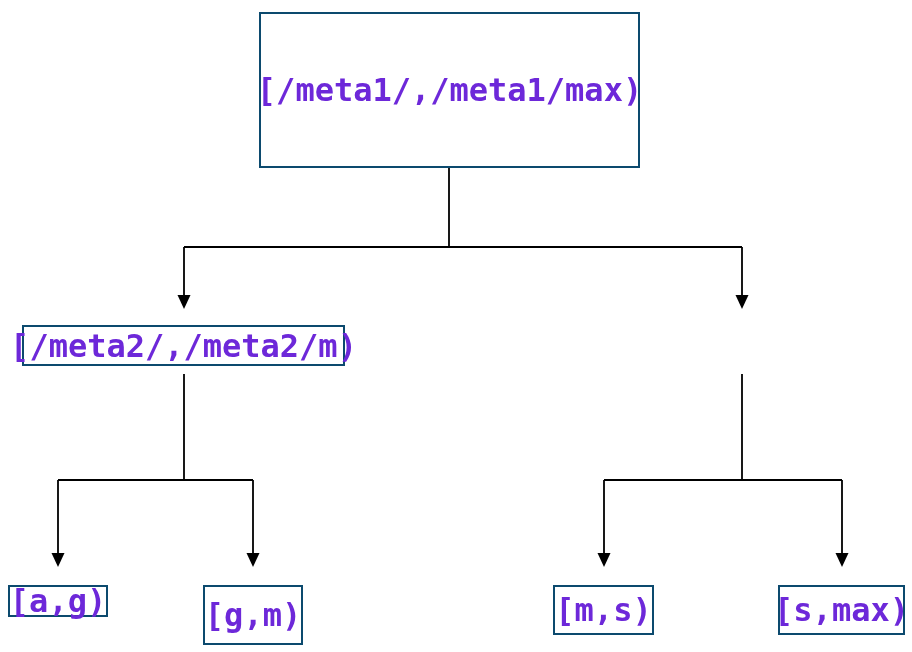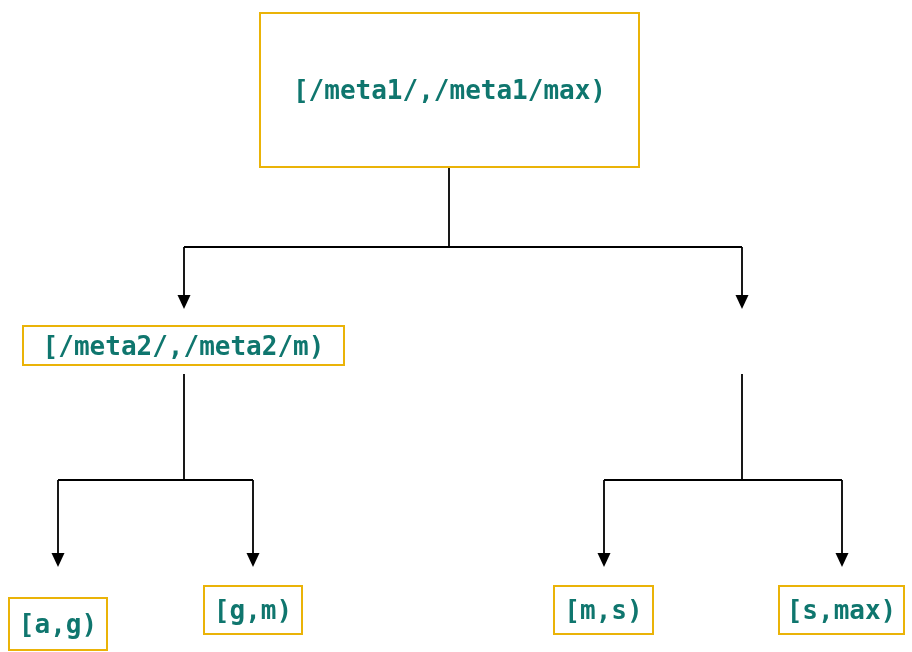--- a/index.html
+++ b/index.html
@@ -20,35 +20,35 @@
     left: 0;
     top: 0;
     width: 912px;
     height: 652px;
     pointer-events: none;
   }
   .node {
     position: absolute;
     box-sizing: border-box;
     background: #ffffff;
-    border: 2px solid #eab308;
+    border: 2px solid #0c4a6e;
     display: flex;
     align-items: center;
     justify-content: center;
-    color: #0f766e;
-    font-size: 26px;
+    color: #6d28d9;
+    font-size: 32px;
     font-weight: bold;
     white-space: nowrap;
     z-index: 2;
   }
   .node-root   { left: 259px; top: 12px;  width: 381px; height: 156px; }
   .node-mid-l  { left: 22px;  top: 325px; width: 323px; height: 41px; }
   .node-mid-r  { left: 580px; top: 325px; width: 325px; height: 49px; }
-  .node-leaf-0 { left: 8px;   top: 585px; width: 100px; height: 54px; margin-top: 12px; }
-  .node-leaf-1 { left: 203px; top: 585px; width: 100px; height: 50px; }
+  .node-leaf-0 { left: 8px;   top: 585px; width: 100px; height: 32px; }
+  .node-leaf-1 { left: 203px; top: 585px; width: 100px; height: 60px; }
   .node-leaf-2 { left: 553px; top: 585px; width: 101px; height: 50px; }
   .node-leaf-3 { left: 778px; top: 585px; width: 127px; height: 50px; text-align: center; }
   .edge-line {
     stroke: #000000;
     stroke-width: 1.8;
     fill: none;
   }
   .edge-arrow {
     fill: #000000;
     stroke: none;

